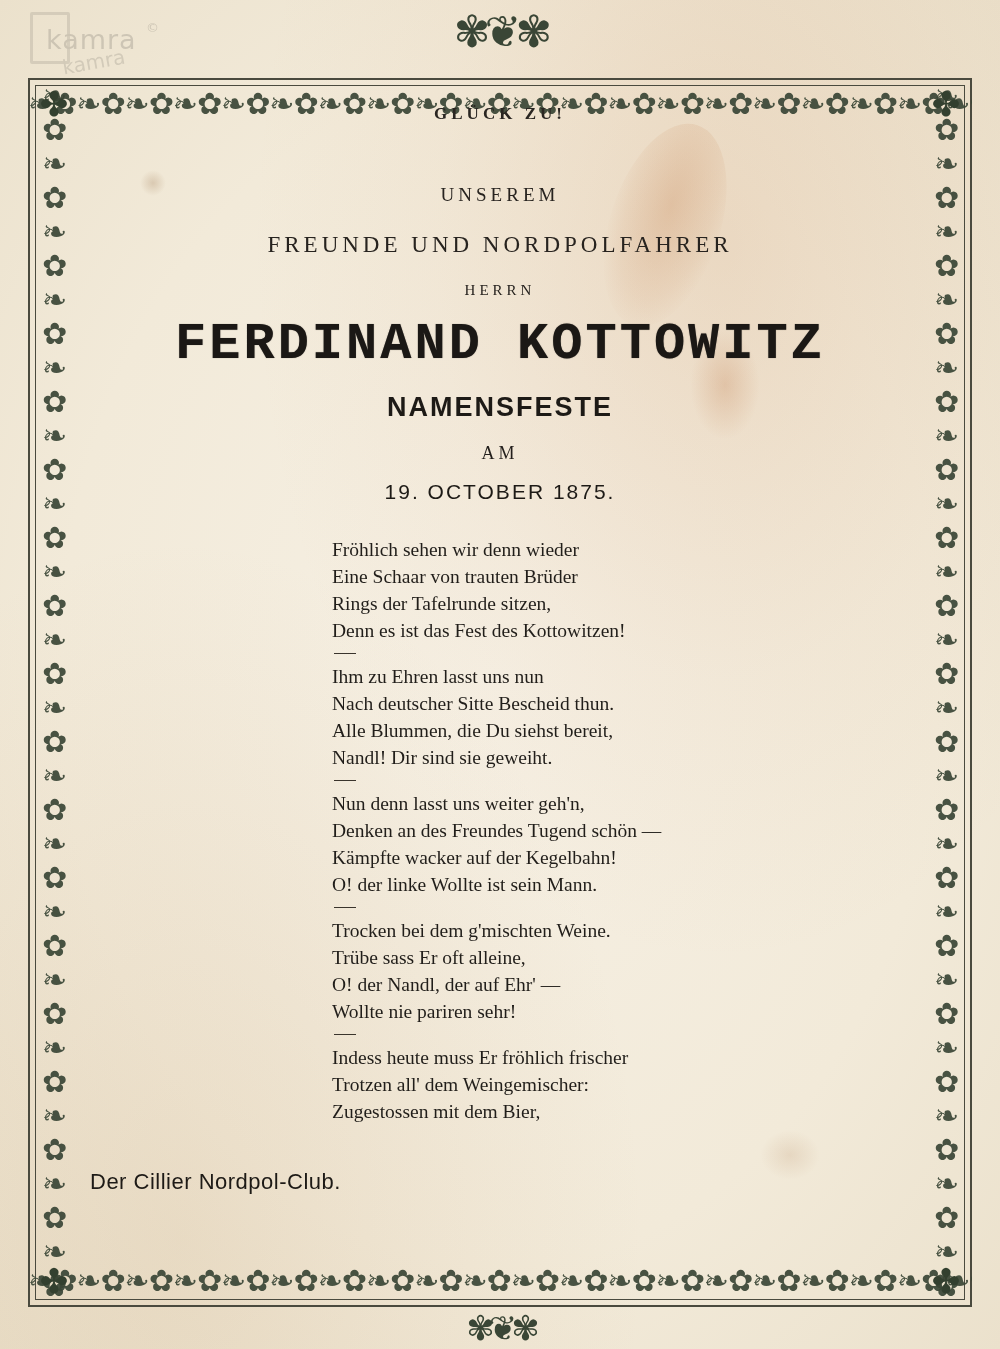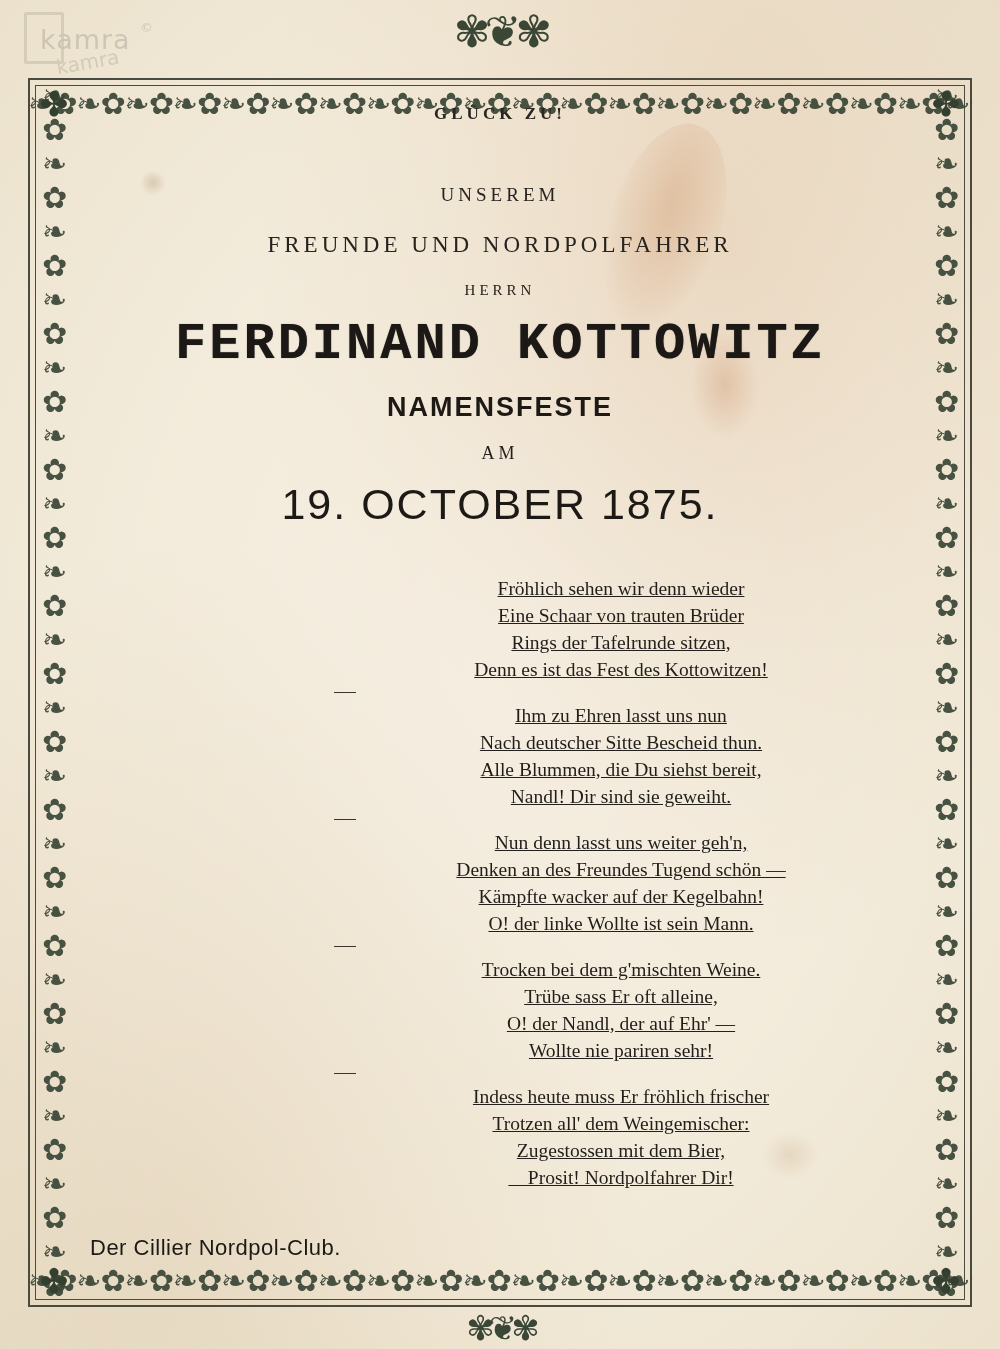--- a/index.html
+++ b/index.html
@@ -169,32 +169,31 @@
     margin-top: 18px;
     color: #1d1a16;
   }
   .l-am {
     font-size: 18px;
     letter-spacing: 4px;
     margin-top: 20px;
   }
   .l-date {
     font-family: "Liberation Sans", sans-serif;
-    font-size: 43px;
+    font-size: 21px;
     letter-spacing: 2px;
     margin-top: 16px;
     color: #1d1a16;
   }
 
   
   .poem {
-    margin-top: 46px;
-    text-align: center;
+    margin-top: 32px;
+    text-align: left;
     padding-left: 242px;
-    text-decoration: underline;
   }
   .stanza {
     margin: 0 0 8px 0;
   }
   .stanza .line {
     font-family: "Liberation Serif", serif;
     font-size: 19.5px;
     line-height: 27px;
     color: #211e1a;
     white-space: pre;
@@ -213,21 +212,21 @@
     font-family: "Liberation Sans", sans-serif;
     font-weight: normal;
     font-size: 22px;
     letter-spacing: .5px;
     color: #1d1a16;
   }
 
   
   .watermark {
     position: absolute;
-    left: 14px;
+    left: 20px;
     top: 6px;
     width: 160px;
     height: 80px;
     opacity: .38;
     pointer-events: none;
     text-align: right;
   }
   .wm-text {
     position: absolute;
     left: 26px;
@@ -346,21 +345,20 @@
         <div class="line">Trübe sass Er oft alleine,</div>
         <div class="line">O! der Nandl, der auf Ehr' —</div>
         <div class="line">Wollte nie pariren sehr!</div>
       </div>
       <div class="sep"></div>
 
       <div class="stanza">
         <div class="line">Indess heute muss Er fröhlich frischer</div>
         <div class="line">Trotzen all' dem Weingemischer:</div>
         <div class="line">Zugestossen mit dem Bier,</div>
-        <div class="line">    Prosit! Nordpolfahrer Dir!</div>
       </div>
 
     </div>
 
     <div class="signature">Der Cillier Nordpol-Club.</div>
   </div>
 
   <div class="watermark">
     <div class="wm-box"></div>
     <div class="wm-text">kamra</div>

